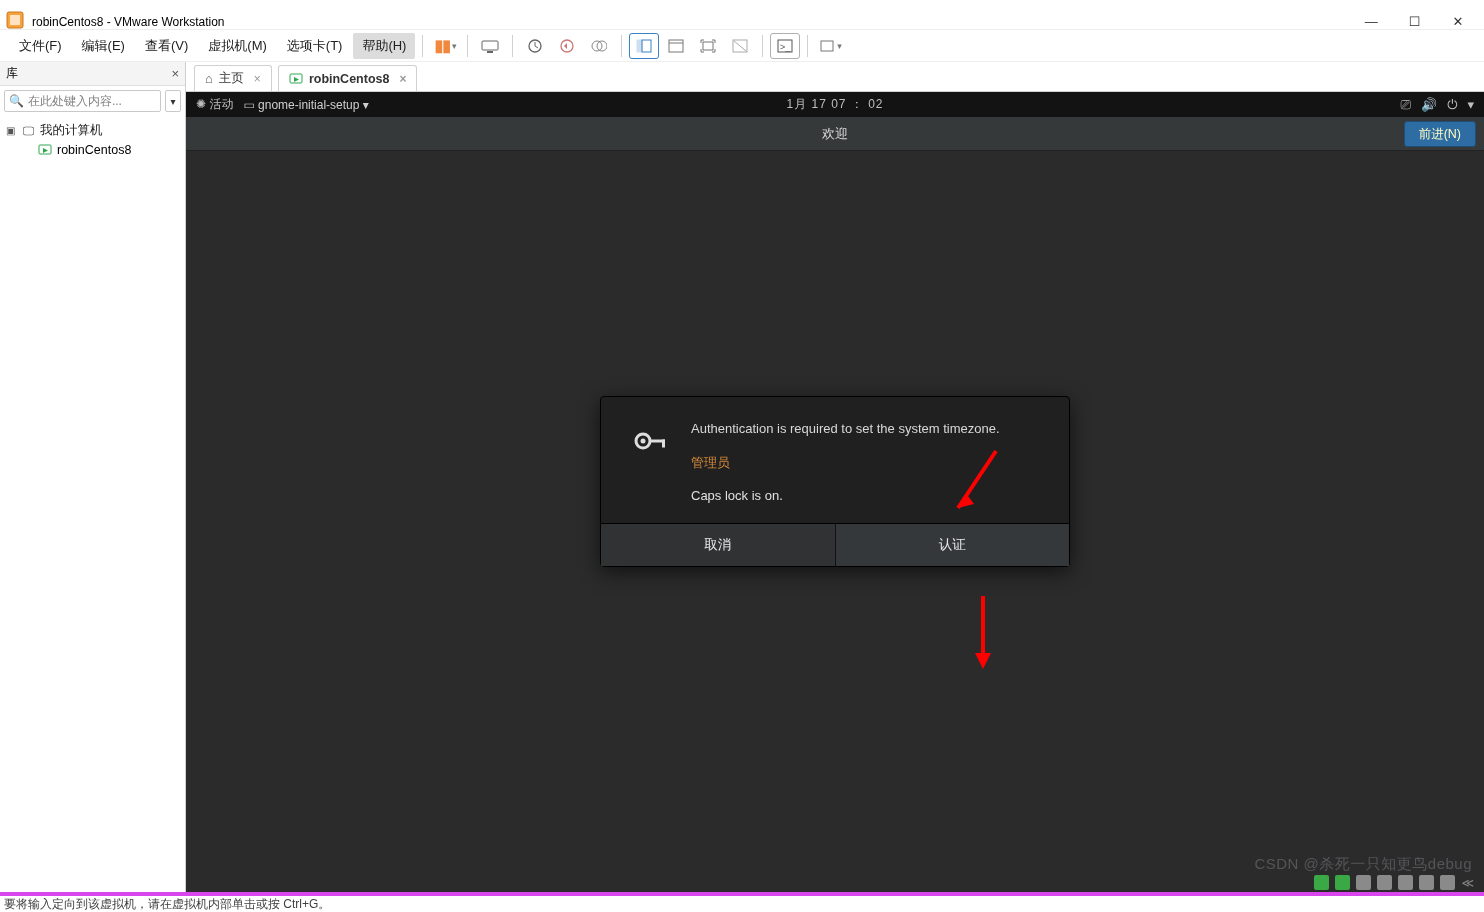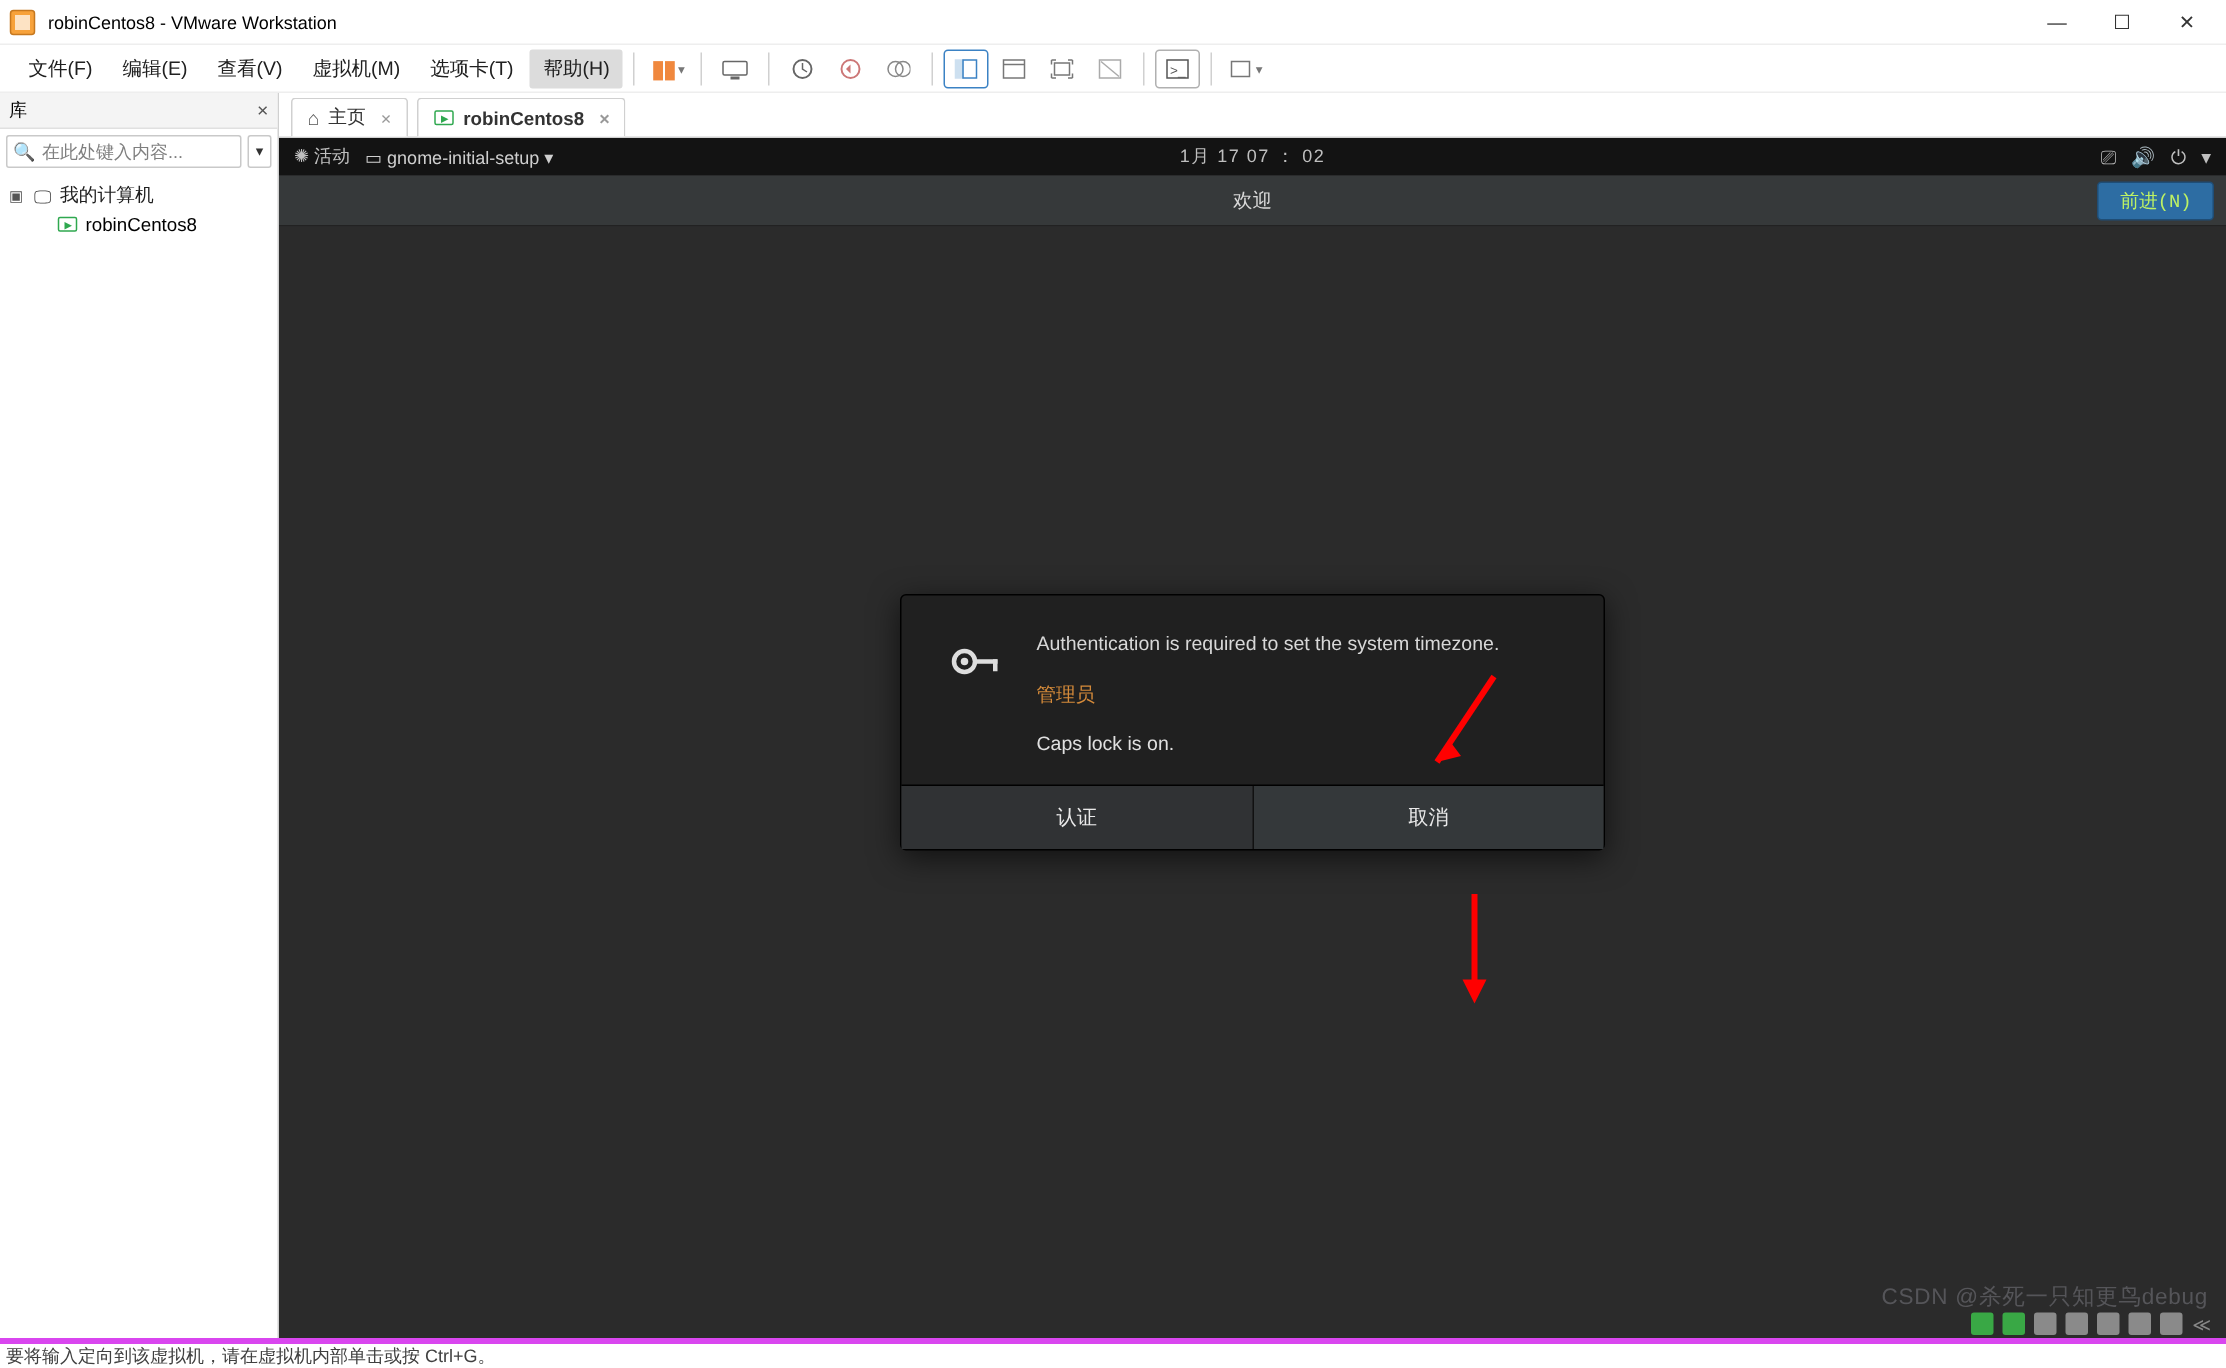--- a/index.html
+++ b/index.html
@@ -1,19 +1,19 @@
 <!DOCTYPE html>
 <html><head>
 <meta charset="utf-8">
 <style>
   * { box-sizing: border-box; margin: 0; padding: 0; font-family: "Microsoft YaHei", "Segoe UI", Arial, sans-serif; }
   html, body { width: 1484px; height: 912px; overflow: hidden; background: #fff; }
 
   
-  .titlebar { height: 30px; display: flex; align-items: center; font-size: 12px; color: #000; padding: 0 6px; border-bottom: 1px solid #eee; }
+  .titlebar { height: 30px; display: flex; align-items: flex-end; font-size: 12px; color: #000; padding: 0 6px; border-bottom: 1px solid #eee; }
   .titlebar .app-icon { width: 18px; height: 18px; margin-right: 8px; display:inline-block; }
   .titlebar .spacer { flex: 1; }
   .win-btns span { display: inline-block; width: 40px; text-align: center; font-size: 13px; color:#333; }
 
   
   .menubar { height: 32px; display: flex; align-items: center; padding: 0 10px; font-size: 13px; color: #202020; gap: 2px; border-bottom: 1px solid #eee; }
   .menubar .menu-item { padding: 4px 9px; cursor: default; border-radius:2px;}
   .menubar .menu-item.active { background: #dcdcdc; }
   .menubar .menu-sep { width:1px; height:22px; background:#d0d0d0; margin:0 5px;}
   .menubar .tool-btn { width: 30px; height: 26px; display:flex; align-items:center; justify-content:center; color:#555; border-radius:3px; }
@@ -53,21 +53,21 @@
   
   .gbar { height:25px; background: rgba(0,0,0,.55); display:flex; align-items:center; color:#bfbfbf; font-size:12px; padding:0 10px;}
   .gbar .gleft { display:flex; align-items:center; gap:10px;}
   .gbar .app-pill { color:#cfcfcf;}
   .gbar .gs { flex:1;}
   .gbar .gtime { position:absolute; left:50%; transform:translateX(-50%); letter-spacing:1px;}
   .gbar .gright { display:flex; gap:10px; font-size:13px; color:#bfbfbf;}
 
   
   .wbar { height:34px; background:#36393a; display:flex; align-items:center; justify-content:center; color:#d8d8d8; font-size:13px; position:relative; border-bottom:1px solid #222;}
-  .wbar .fwd-btn { position:absolute; right:8px; top:4px; height:26px; padding:0 14px; background:#2d6da3; border:1px solid #1f4d75; color:#bef264; font-size:12.5px; border-radius:3px; display:flex; align-items:center;font-family:Liberation Mono, monospace;}
+  .wbar .fwd-btn { position:absolute; right:8px; top:4px; height:26px; padding:0 14px; background:#2d6da3; border:1px solid #1f4d75; color:#fef9c3; font-size:12.5px; border-radius:3px; display:flex; align-items:center;}
 
   .stage { position:absolute; top:59px; left:0; right:0; bottom:0;}
   .lang-panel { position:absolute; left:50%; top:330px; transform:translateX(-50%); width:370px; background:#fff; border:1px solid #ccc; border-radius:3px; box-shadow:0 1px 3px rgba(0,0,0,.2);}
   .lang-row { height:36px; display:flex; align-items:center; justify-content:space-between; padding:0 20px; font-size:13px; color:#333; border-bottom:1px solid #eee;}
   .lang-row:last-child { border-bottom:none; justify-content:center; color:#888;}
   .lang-row.hdr { background:#fafafa; }
 
   
   .auth { position:absolute; left:50%; top:245px; transform:translateX(-50%); width:470px; background:#202020; border:1px solid #000; border-radius:4px; box-shadow:0 5px 20px rgba(0,0,0,.6); color:#e6e6e6;}
   .auth-body { padding:24px 30px 20px 30px; display:flex; gap:20px;}
@@ -302,22 +302,22 @@
                   <rect x="31" y="18.5" width="3" height="8" fill="#ddd"></rect>
                 </svg>
             </div>
             <div class="auth-main">
               <div class="auth-msg">Authentication is required to set the system timezone.</div>
               <div class="auth-user">管理员</div>
               <div class="caps-msg">Caps lock is on.</div>
             </div>
           </div>
           <div class="auth-btns">
+            <div>取消</div>
             <div>认证</div>
-            <div>取消</div>
           </div>
         </div>
 
 
         <svg class="arrow" style="left:760px; top:295px;" width="60" height="80">
           <line x1="50" y1="5" x2="12" y2="62"></line>
           <polygon points="12,62 22,50 28,58"></polygon>
         </svg>
         <svg class="arrow" style="left:772px; top:440px;" width="50" height="90">
           <line x1="25" y1="5" x2="25" y2="72"></line>

